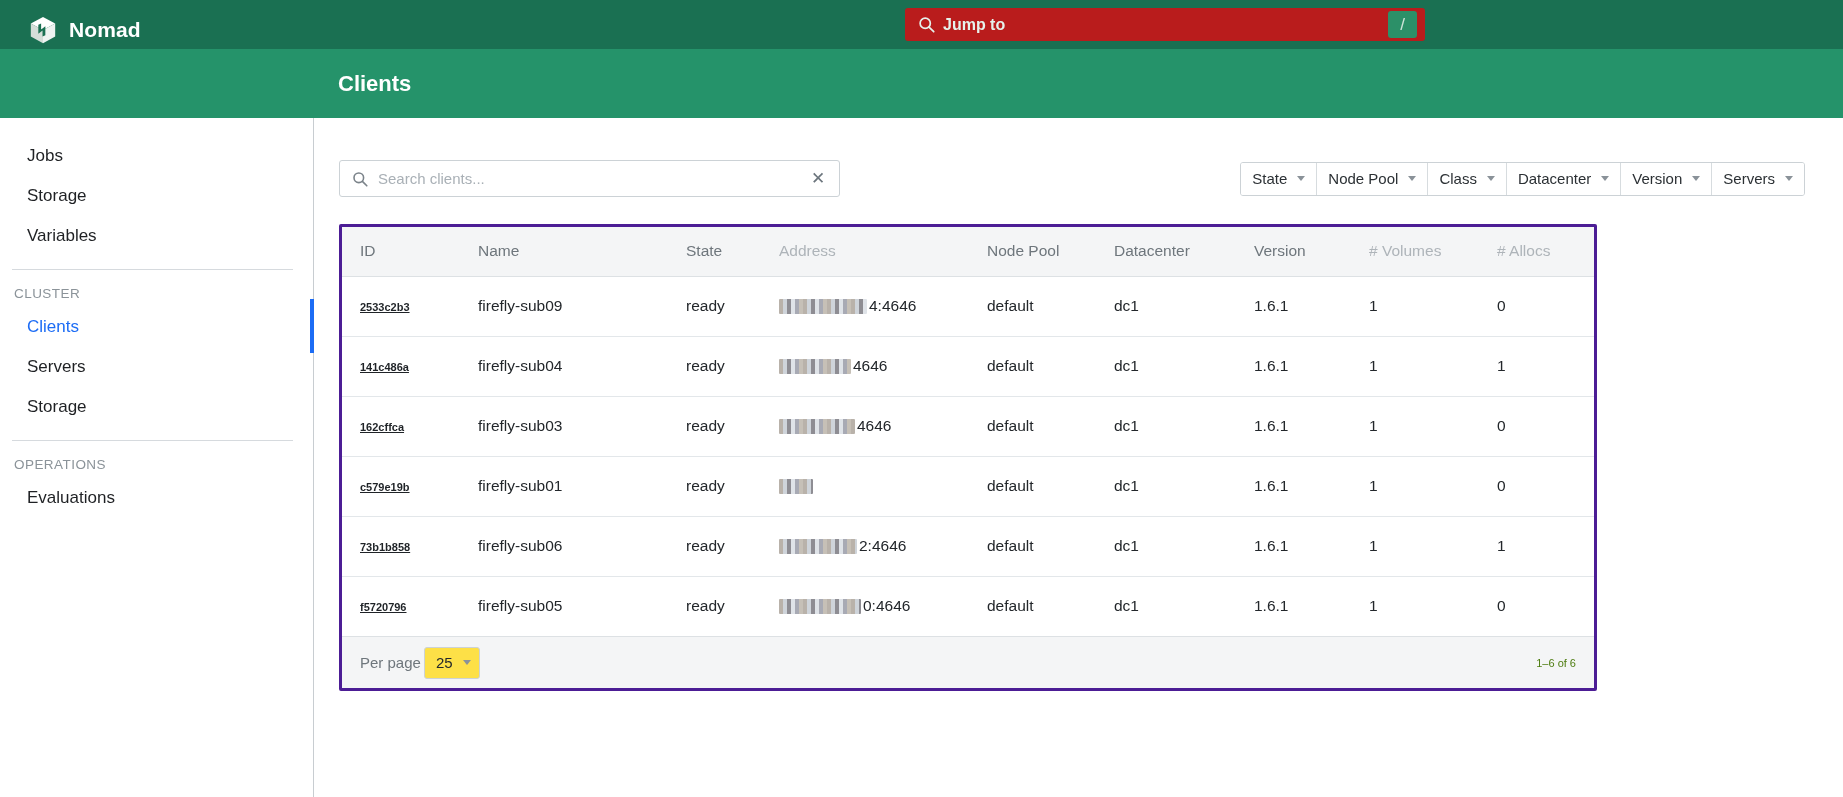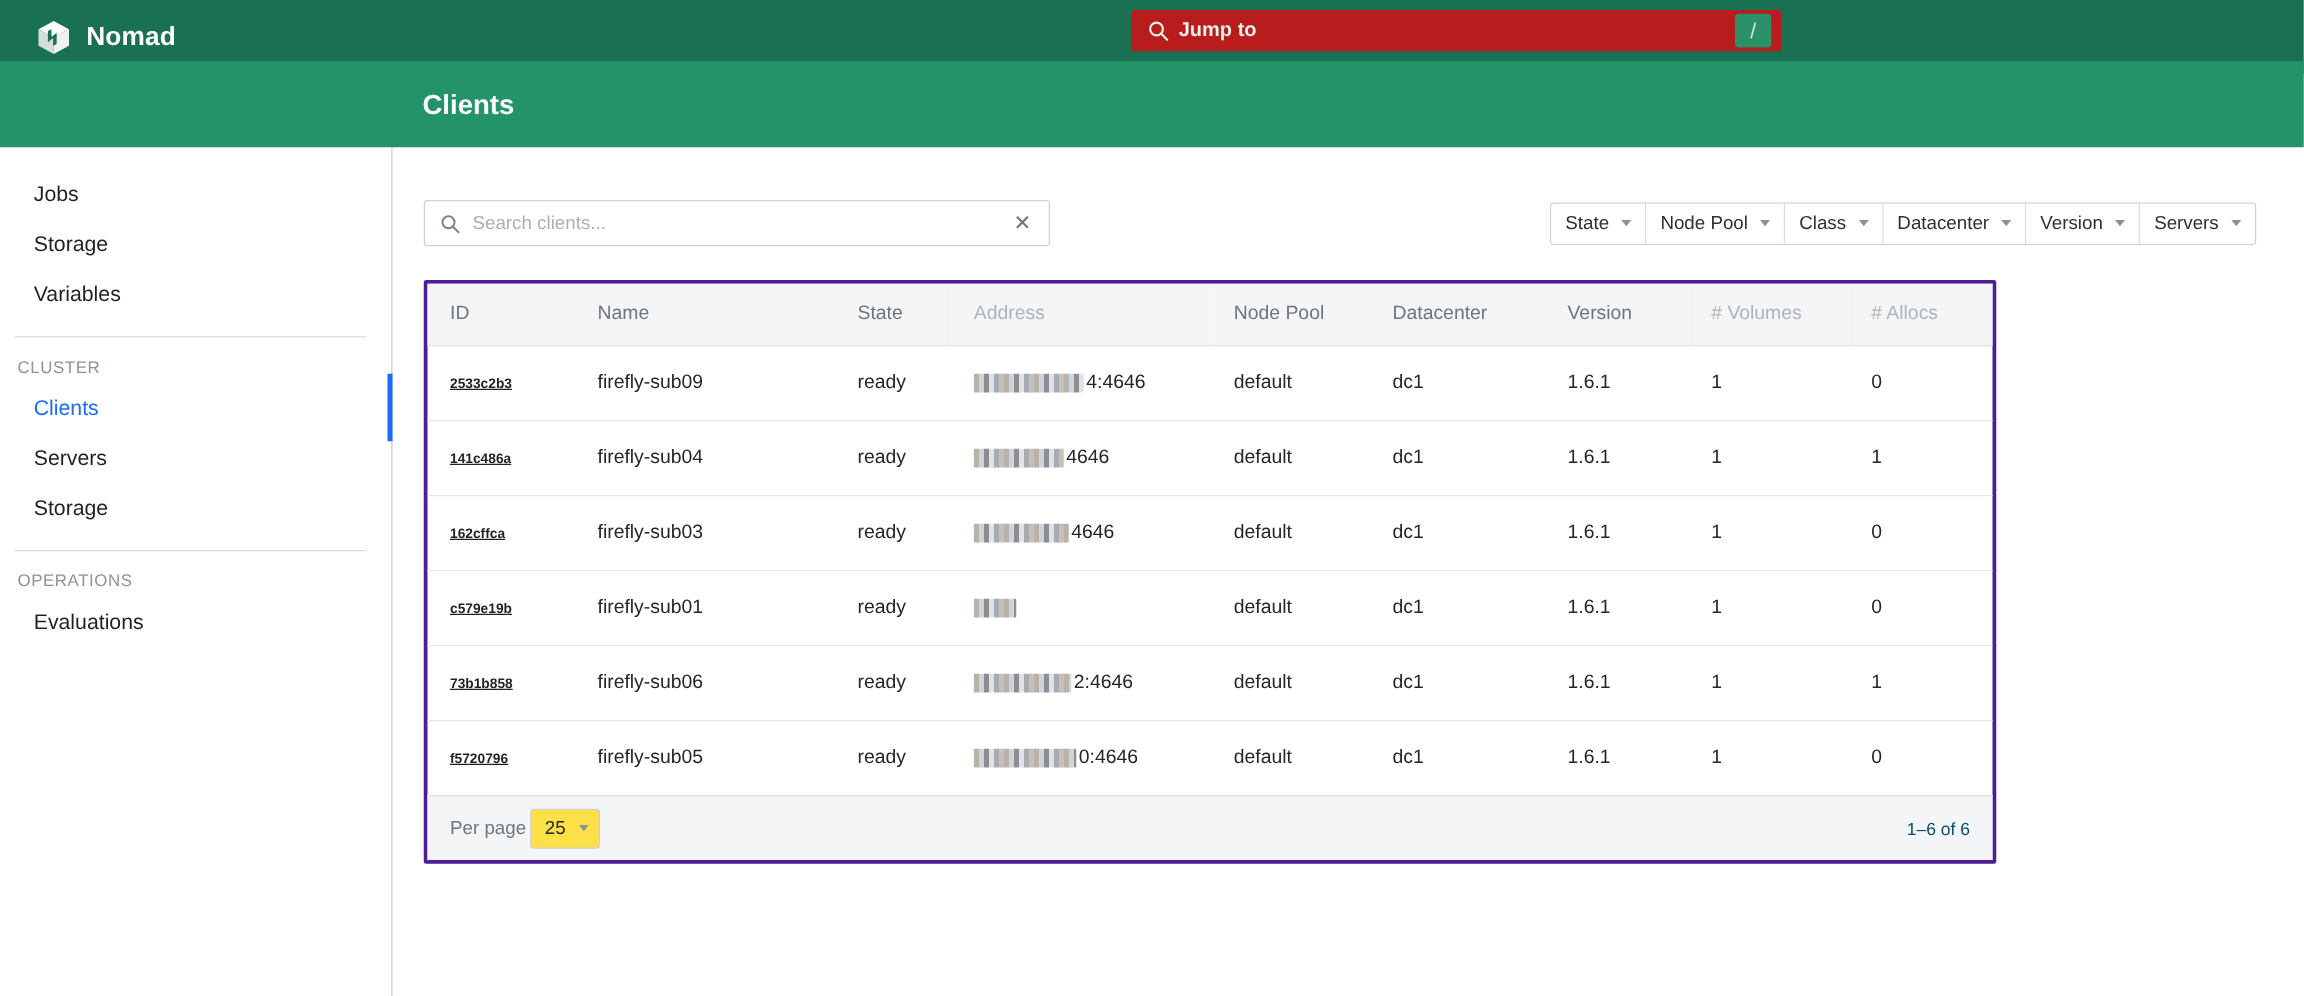--- a/index.html
+++ b/index.html
@@ -284,22 +284,22 @@
     align-items: center;
     justify-content: space-between;
     padding: 0 8px 0 11px;
     font-size: 15px;
     color: #23272b;
     cursor: pointer;
     gap: 8px;
   }
   .page-range {
     margin-left: auto;
-    font-size: 14px;
-    color: #0c4a6e;
+    font-size: 11px;
+    color: #4d7c0f;
   }
 </style>
 </head>
 <body>
 
 <div class="global-bar">
   <div class="brand">
     <svg class="brand-logo" viewBox="0 0 32 32">
       <polygon points="16,2 29,9 16,16 3,9" fill="#ffffff"></polygon>
       <polygon points="3,9 16,16 16,30 3,23" fill="#d4ded8"></polygon>

